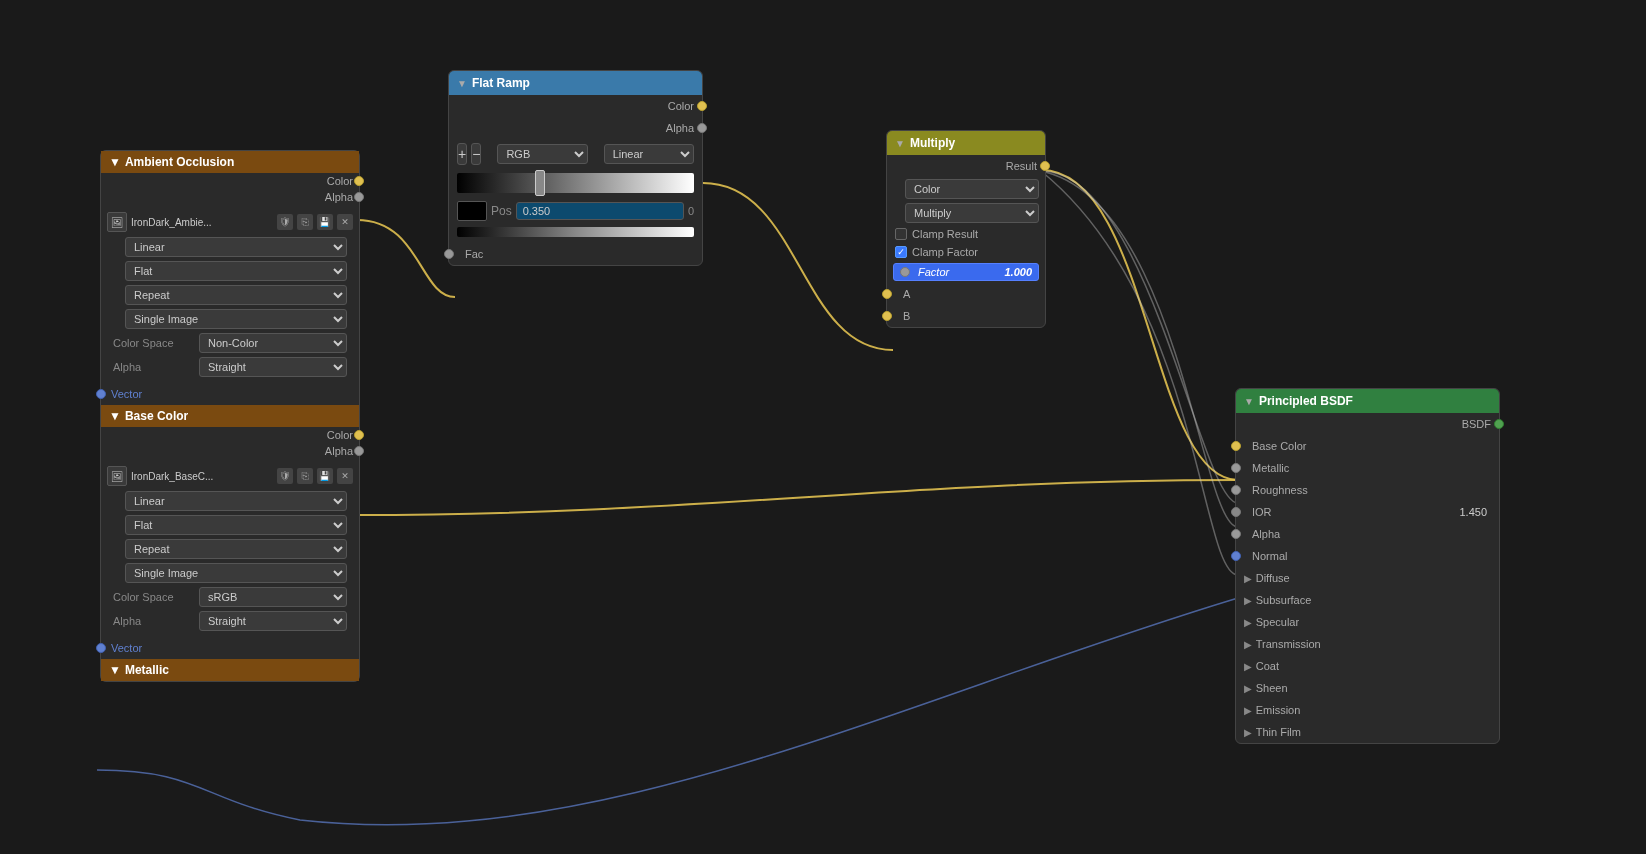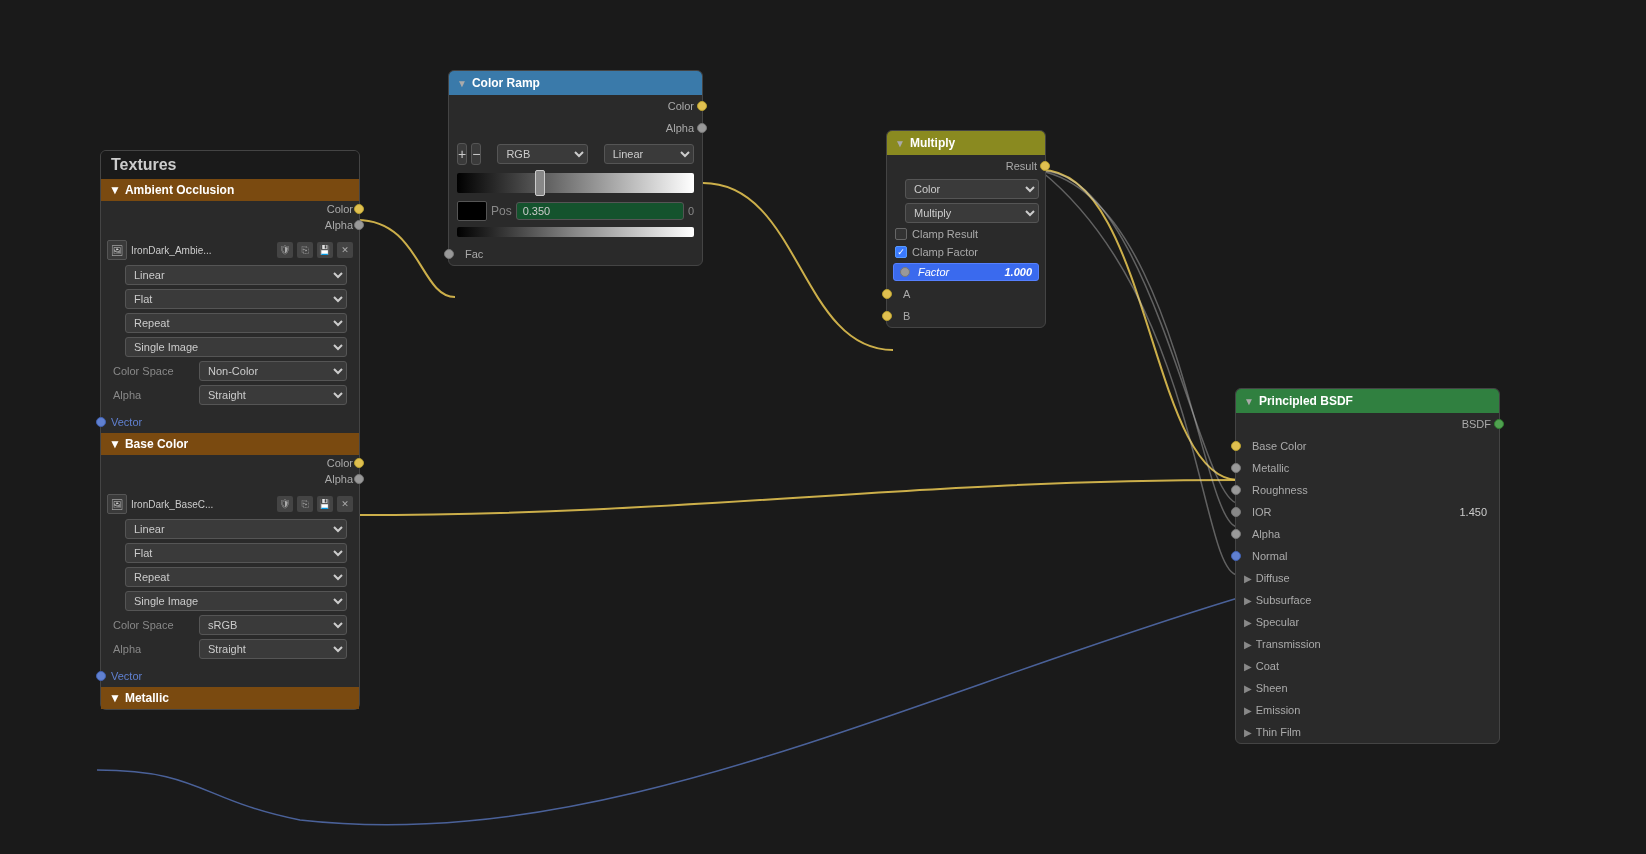--- a/index.html
+++ b/index.html
@@ -246,21 +246,21 @@
       height: 20px;
       background: #000;
       border: 1px solid #555;
       border-radius: 2px;
     }
     .pos-label {
       font-size: 12px;
       color: #888;
     }
     .pos-value {
-      background: #14532d;
+      background: #0c4a6e;
       border: 1px solid #555;
       border-radius: 3px;
       color: #ccc;
       font-size: 11px;
       padding: 2px 6px;
       flex: 1;
     }
     .color-bar-bottom {
       margin: 2px 8px 6px;
       height: 10px;
@@ -388,23 +388,20 @@
   <path d="M 357 220 C 420 220 420 297 455 297" stroke="#e0c050" stroke-width="2" fill="none" opacity="0.9"></path>
 
   <path d="M 97 770 C 200 770 200 800 300 820 C 600 854 900 700 1238 598" stroke="#6080d0" stroke-width="1.5" fill="none" opacity="0.7"></path>
 
   <path d="M 1041 171 C 1150 171 1200 503 1238 503" stroke="#ccc" stroke-width="1.5" fill="none" opacity="0.4"></path>
   <path d="M 1041 171 C 1180 200 1200 527 1238 527" stroke="#ccc" stroke-width="1.5" fill="none" opacity="0.4"></path>
   <path d="M 1041 171 C 1200 300 1200 575 1238 575" stroke="#ccc" stroke-width="1.5" fill="none" opacity="0.4"></path>
 </svg>
 
 <div class="node" id="textures-panel">
-  <div id="textures-header">
-    <span>Textures</span>
-  </div>
 
   <div class="section-header">
     <span class="chevron">▼</span>
     <span>Ambient Occlusion</span>
   </div>
 
   <div class="color-row">
     <span class="label-right">Color</span>
     <div class="socket right yellow"></div>
   </div>
@@ -527,21 +524,21 @@
 
   <div class="section-header">
     <span class="chevron">▼</span>
     <span>Metallic</span>
   </div>
 </div>
 
 <div class="node" id="color-ramp">
   <div class="node-header">
     <span class="chevron">▼</span>
-    <span>Color Ramp</span>
+    <span>Flat Ramp</span>
   </div>
 
   <div class="node-row right-align">
     <span class="label-right" style="color:#aaa; font-size:11px;">Color</span>
     <div class="socket right yellow"></div>
   </div>
   <div class="node-row right-align">
     <span class="label-right" style="color:#aaa; font-size:11px;">Alpha</span>
     <div class="socket right gray"></div>
   </div>

